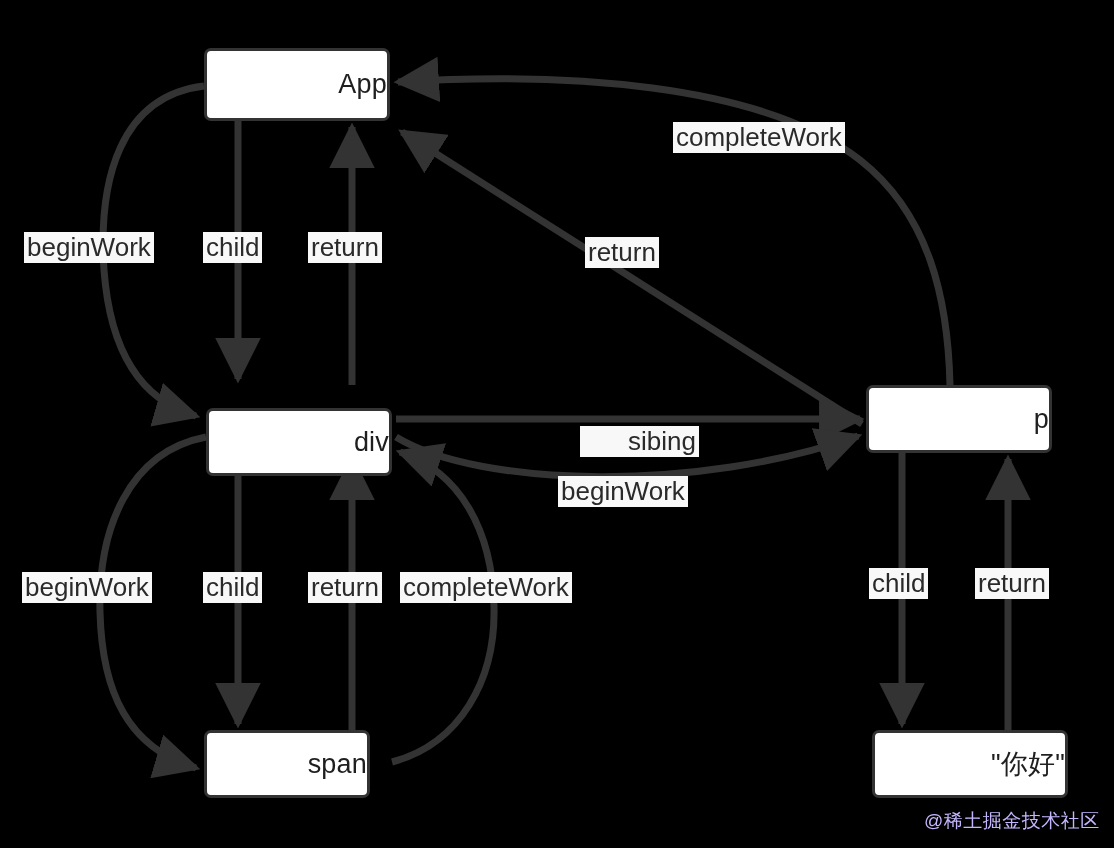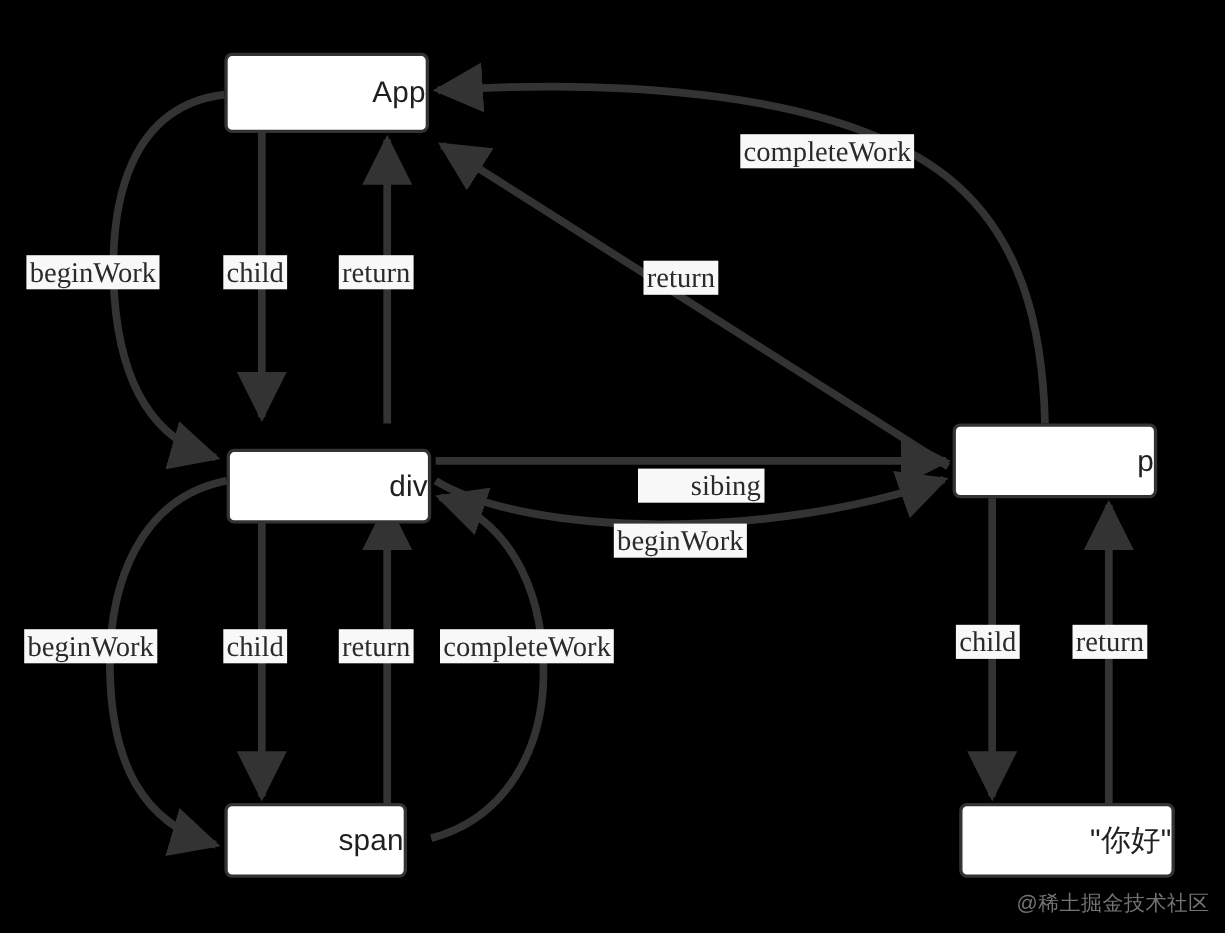--- a/index.html
+++ b/index.html
@@ -38,29 +38,29 @@
     color: #1f1f1f;
     font-size: 27px;
     font-family: "Liberation Sans", sans-serif;
     letter-spacing: 0.2px;
   }
   .edge-label {
     position: absolute;
     background: #f8f8f8;
     color: #2a2a2a;
     font-size: 26px;
-    font-family: Liberation Serif, serif;
+    font-family: Liberation Sans, sans-serif;
     line-height: 1.12;
     padding: 1px 3px;
     white-space: nowrap;
     box-sizing: border-box;
   }
   .watermark {
     position: absolute;
-    color: #737373;
+    color: #c4b5fd;
     font-size: 19px;
     font-family: "Liberation Sans", sans-serif;
     white-space: nowrap;
     letter-spacing: 0.5px;
   }
 </style>
 </head>
 <body>
 
 <div id="diagram-root">

